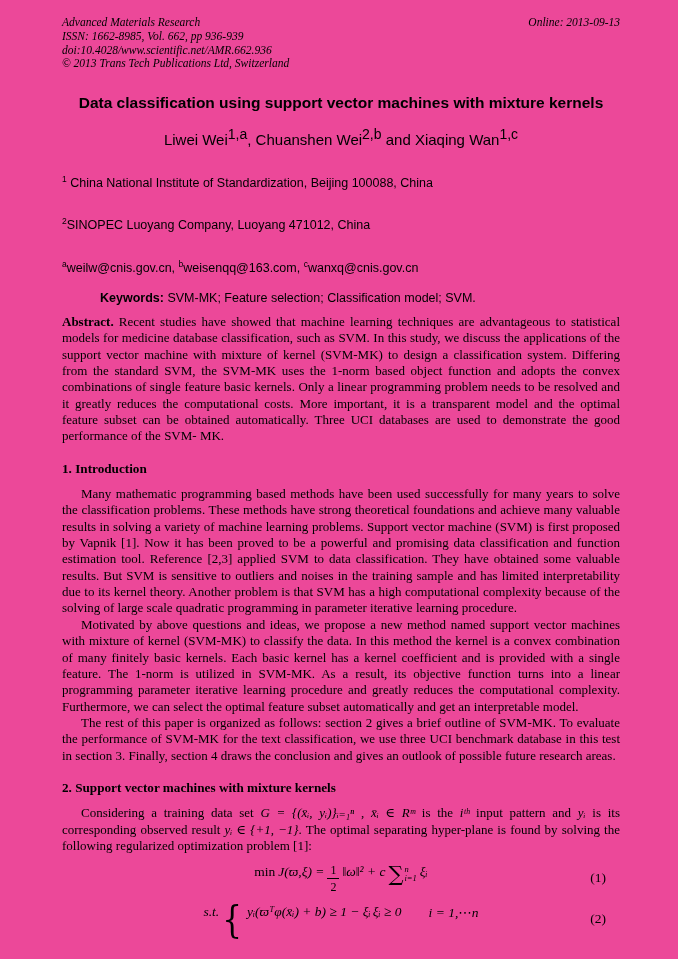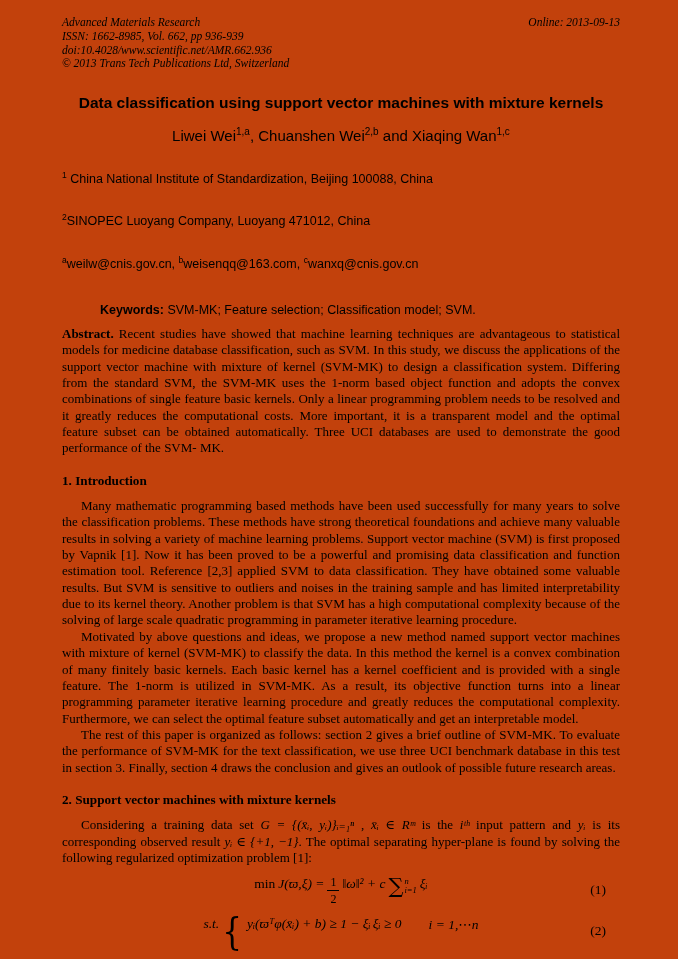--- a/index.html
+++ b/index.html
@@ -1,42 +1,42 @@
 <!DOCTYPE html>
 <html><head>
 <meta charset="utf-8">
 <style>
   * { margin:0; padding:0; box-sizing:border-box; }
   html,body { background:#ffffff; }
   .page {
     position:relative;
     width:678px; height:959px;
     margin:0 auto;
-    background:#c2410c;
+    background:#ec4899;
     color:#000;
     padding:16px 58px 0 62px;
     overflow:hidden;
     font-family:"Liberation Serif", serif;
   }
   
   .jheader { display:flex; justify-content:space-between; align-items:flex-start;
     font-style:italic; font-size:11.5px; line-height:1.2;
     font-family:"Liberation Serif", serif; }
   .jheader .hl { white-space:nowrap; }
   
   .title { margin-top:22px; text-align:center; font-family:"Liberation Sans", sans-serif;
     font-weight:bold; font-size:15.5px; line-height:1.3; }
   .authors { margin-top:13px; text-align:center; font-family:"Liberation Sans", sans-serif;
     font-size:15px; }
-  .authors sup { font-size:10px; }
+  .authors sup { font-size:14px; }
   .affil, .emails { margin-top:26px; text-align:left;
     font-family:"Liberation Sans", sans-serif; font-size:12.5px; }
   .affil sup, .emails sup { font-size:8.5px; }
   
-  .keywords { margin-top:32px; font-family:"Liberation Sans", sans-serif; font-size:12.5px;padding-left:38px; }
+  .keywords { margin-top:16px; font-family:"Liberation Sans", sans-serif; font-size:12.5px;padding-left:38px; }
   .keywords .kw-label { font-weight:bold; }
   
   .para { font-size:13px; line-height:1.26; text-align:justify;
     font-family:"Liberation Serif", serif; }
   .abstract { margin-top:9px; }
   .abstract .ab-label { font-weight:bold; }
   .sec-heading { margin-top:16px; margin-bottom:9px; font-size:13.2px; font-weight:bold;
     font-family:"Liberation Serif", serif; }
   .indent { text-indent:19px; }
   

